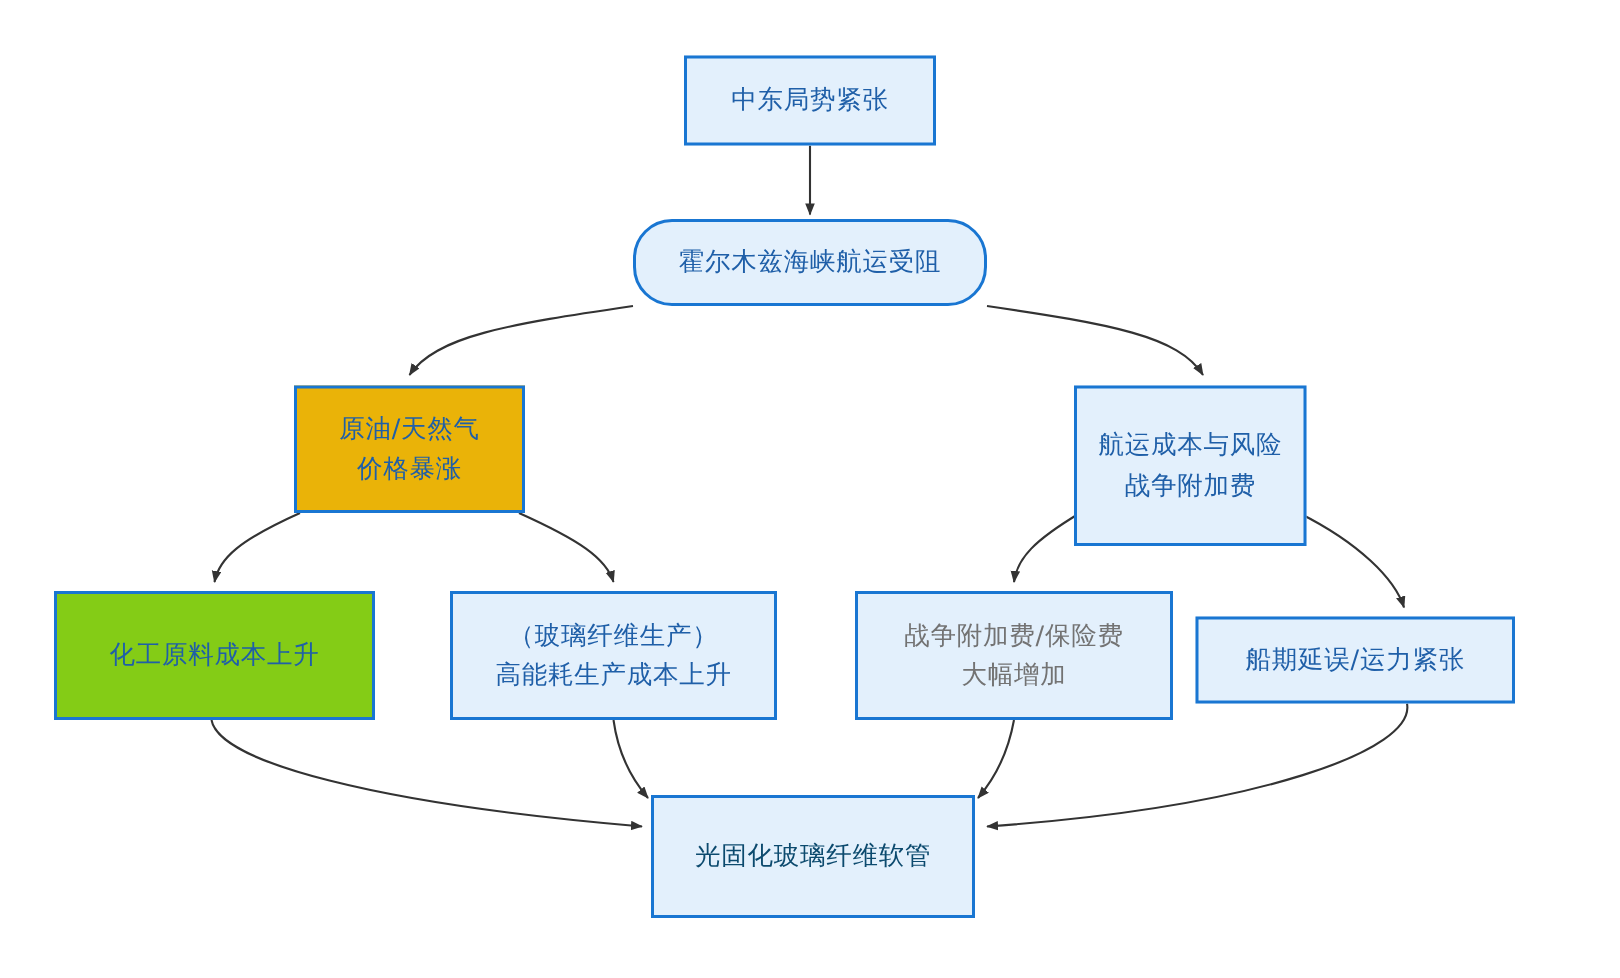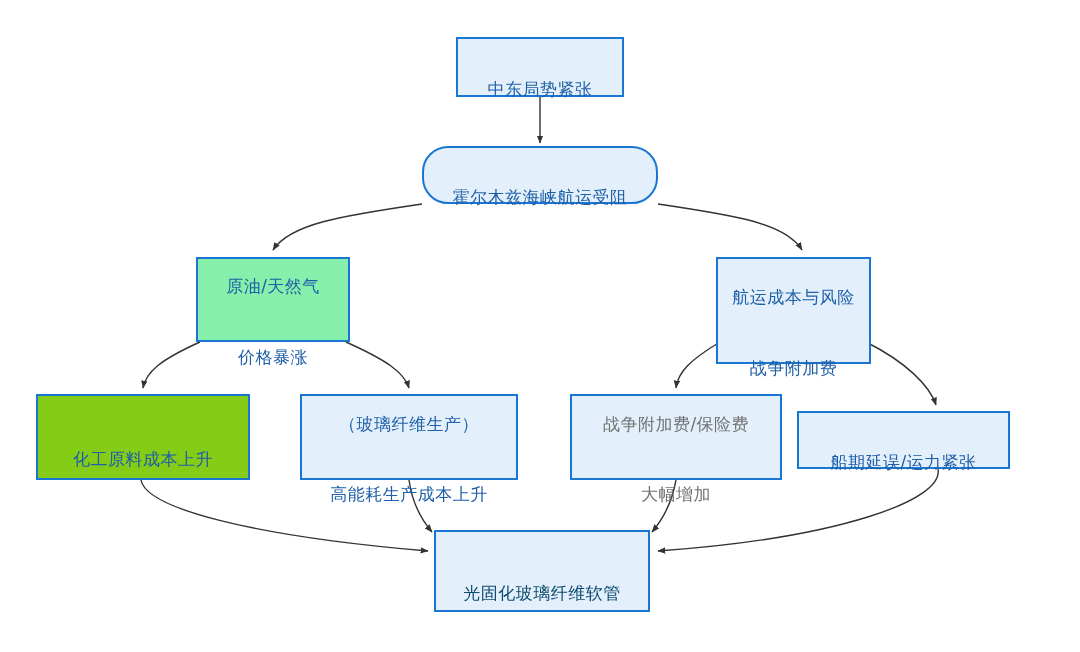--- a/index.html
+++ b/index.html
@@ -41,21 +41,20 @@
     align-items: center;
     justify-content: center;
     text-align: center;
     font-size: 17px;
     line-height: 1.55;
     letter-spacing: 0.5px;
     white-space: nowrap;
   }
   .node .line {
     display: block;
-    margin-top: 44px;
   }
 </style>
 </head>
 <body>
 
 <div id="canvas">
 
   <svg id="edges" viewBox="0 0 1080 652" xmlns="http://www.w3.org/2000/svg">
     <defs>
       <marker id="arrowhead" markerWidth="9" markerHeight="9" refX="7.4" refY="3.2" orient="auto" markerUnits="userSpaceOnUse">
@@ -77,21 +76,21 @@
       </g>
   </svg>
 
   <div id="node-layer">
       <div class="node" style="left: 456px; top: 37px; width: 168px; height: 60px; background: rgb(227, 240, 252); border-color: rgb(25, 118, 210); color: rgb(31, 95, 168);">
         <span class="line">中东局势紧张</span>
       </div>
       <div class="node" style="left: 422px; top: 146px; width: 236px; height: 58px; background: rgb(227, 240, 252); border-color: rgb(25, 118, 210); color: rgb(31, 95, 168); border-radius: 26px;">
         <span class="line">霍尔木兹海峡航运受阻</span>
       </div>
-      <div class="node" style="left: 196px; top: 257px; width: 154px; height: 85px; background: #86efac; border-color: rgb(25, 118, 210); color: rgb(31, 95, 168);">
+      <div class="node" style="left: 196px; top: 257px; width: 154px; height: 85px; background: #eab308; border-color: rgb(25, 118, 210); color: rgb(31, 95, 168);">
         <span class="line">原油/天然气</span>
         <span class="line">价格暴涨</span>
       </div>
       <div class="node" style="left: 716px; top: 257px; width: 155px; height: 107px; background: rgb(227, 240, 252); border-color: rgb(25, 118, 210); color: rgb(31, 95, 168);">
         <span class="line">航运成本与风险</span>
         <span class="line">战争附加费</span>
       </div>
       <div class="node" style="left: 36px; top: 394px; width: 214px; height: 86px; background: #84cc16; border-color: rgb(25, 118, 210); color: rgb(31, 95, 168);">
         <span class="line">化工原料成本上升</span>
       </div>

